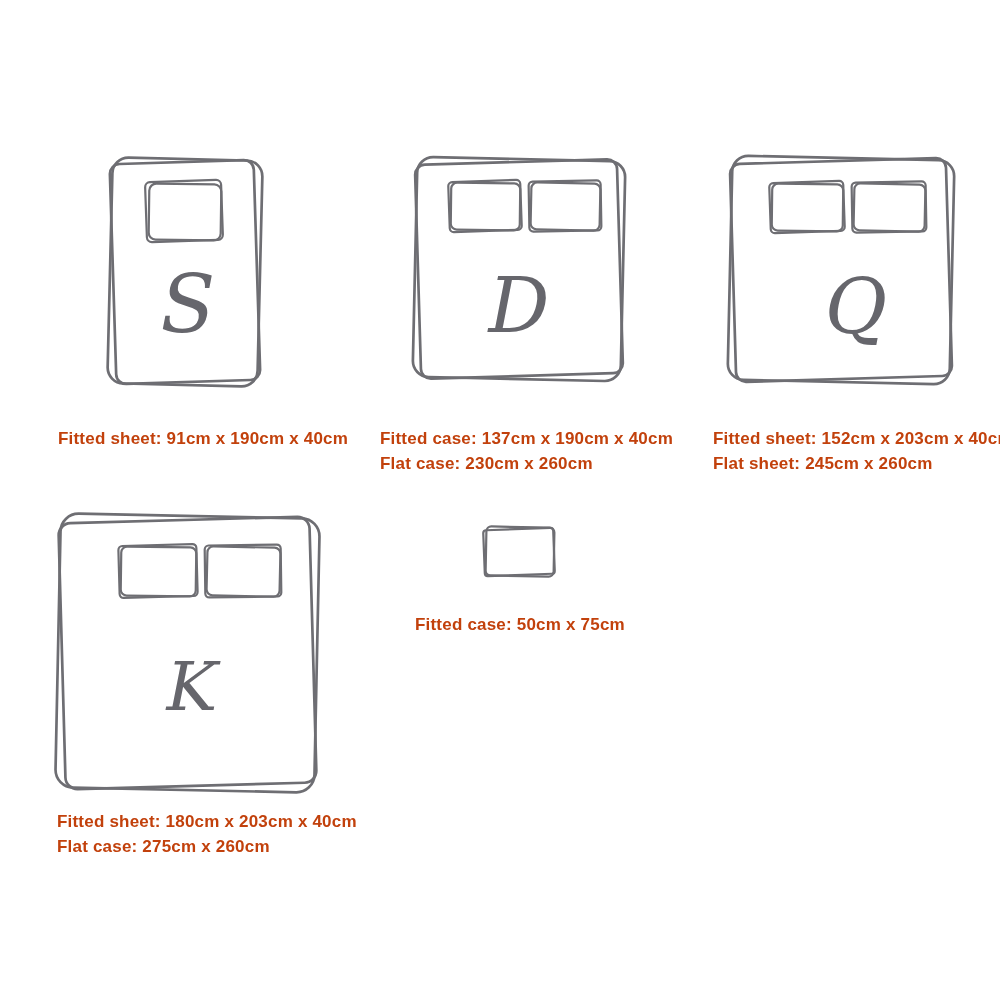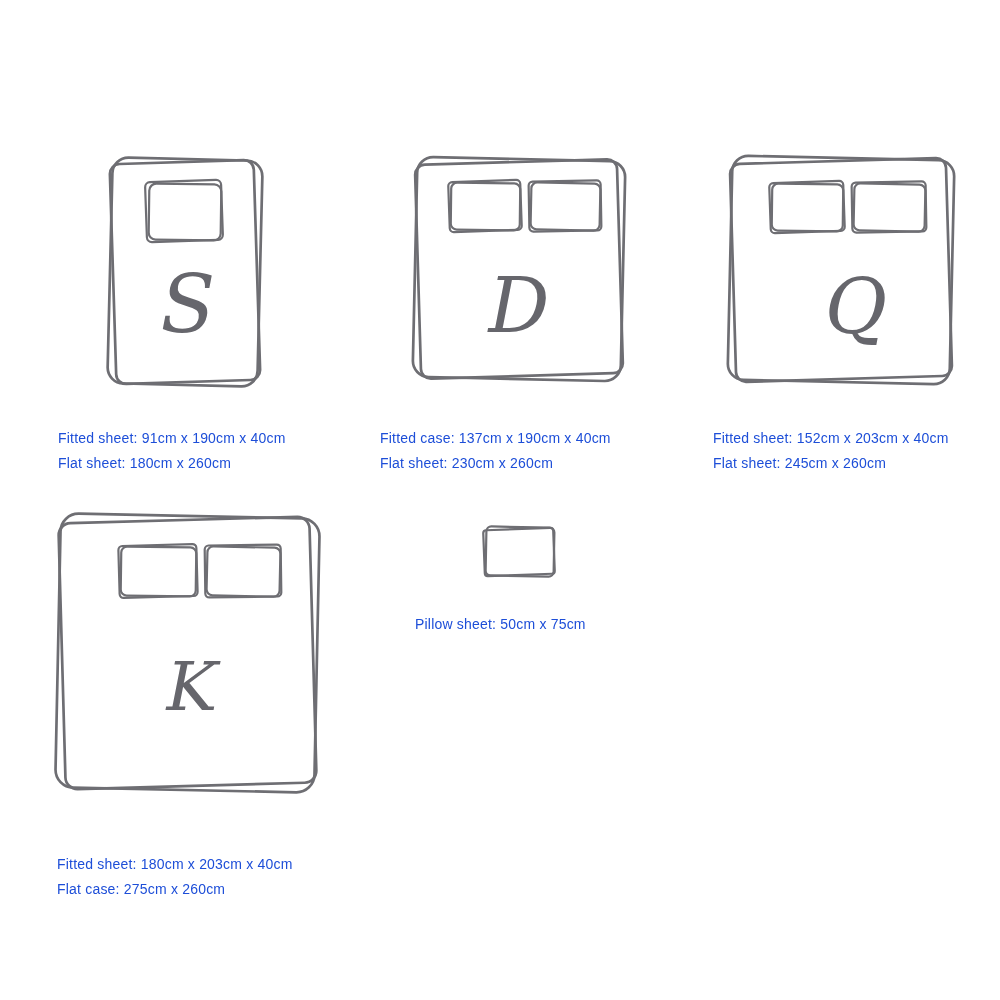--- a/index.html
+++ b/index.html
@@ -12,23 +12,23 @@
   .mattress{stroke-width:2.7;}
   .pillow{stroke-width:2.2;}
   .bed-letter{
     fill:#66666c;
     font-family:"DejaVu Serif",serif;
     font-style:italic;
     text-anchor:middle;
   }
   .caption{
     position:absolute;
-    color:#1d4ed8;
-    font-size:14px;
-    font-weight:400;
+    color:#c2410c;
+    font-size:17px;
+    font-weight:700;
     line-height:25px;
     letter-spacing:.2px;
     white-space:nowrap;
   }
 </style>
 </head>
 <body>
 
 <div class="canvas">
 
@@ -40,41 +40,40 @@
       </g>
       <g class="sketch pillow">
         <rect x="46" y="34" width="76" height="60" rx="5" transform="rotate(-2 84 64)"></rect>
         <rect x="49" y="37" width="72" height="56" rx="7" transform="rotate(0.8 84 64)"></rect>
       </g>
       <text class="bed-letter" x="88" y="185" font-size="80">S</text>
     </svg>
   </div>
   <div class="caption" style="left:58px;top:426px;">
     <div>Fitted sheet: 91cm x 190cm x 40cm</div>
-    <div>Flat sheet: 180cm x 260cm</div>
   </div>
 
   <div class="figure" style="left:403px;top:147px;">
     <svg width="230" height="245" viewBox="0 0 230 245">
       <g class="sketch mattress">
         <rect x="15" y="15" width="202" height="214" rx="10" transform="rotate(-1.7 115 122)"></rect>
         <rect x="12" y="12" width="208" height="220" rx="16" transform="rotate(1.3 115 122)"></rect>
       </g>
       <g class="sketch pillow">
         <rect x="46" y="34" width="72" height="50" rx="4" transform="rotate(-2 82 59)"></rect>
         <rect x="48" y="36" width="69" height="47" rx="6" transform="rotate(0.7 82 59)"></rect>
         <rect x="126" y="34" width="72" height="50" rx="4" transform="rotate(-1 162 59)"></rect>
         <rect x="128" y="36" width="69" height="47" rx="6" transform="rotate(1.2 162 59)"></rect>
       </g>
       <text class="bed-letter" x="116" y="185" font-size="76">D</text>
     </svg>
   </div>
   <div class="caption" style="left:380px;top:426px;">
     <div>Fitted case: 137cm x 190cm x 40cm</div>
-    <div>Flat sheet: 230cm x 260cm</div>
+    <div>Flat case: 230cm x 260cm</div>
   </div>
 
   <div class="figure" style="left:718px;top:146px;">
     <svg width="245" height="248" viewBox="0 0 245 248">
       <g class="sketch mattress">
         <rect x="15" y="15" width="216" height="218" rx="10" transform="rotate(-1.7 122 124)"></rect>
         <rect x="12" y="12" width="222" height="224" rx="16" transform="rotate(1.3 122 124)"></rect>
       </g>
       <g class="sketch pillow">
         <rect x="52" y="36" width="74" height="50" rx="4" transform="rotate(-2 89 61)"></rect>
@@ -98,30 +97,30 @@
       </g>
       <g class="sketch pillow">
         <rect x="74" y="42" width="78" height="52" rx="4" transform="rotate(-1.6 113 68)"></rect>
         <rect x="76" y="44" width="75" height="49" rx="6" transform="rotate(0.8 113 68)"></rect>
         <rect x="160" y="42" width="76" height="52" rx="4" transform="rotate(-0.8 198 68)"></rect>
         <rect x="162" y="44" width="73" height="49" rx="6" transform="rotate(1.3 198 68)"></rect>
       </g>
       <text class="bed-letter" x="147" y="207" font-size="68">K</text>
     </svg>
   </div>
-  <div class="caption" style="left:57px;top:809px;margin-top:43px;">
+  <div class="caption" style="left:57px;top:809px;">
     <div>Fitted sheet: 180cm x 203cm x 40cm</div>
     <div>Flat case: 275cm x 260cm</div>
   </div>
 
   <div class="figure" style="left:473px;top:516px;">
     <svg width="92" height="72" viewBox="0 0 92 72">
       <g class="sketch pillow">
         <rect x="11" y="13" width="70" height="46" rx="3" transform="rotate(-2.2 46 36)"></rect>
         <rect x="13" y="11" width="68" height="49" rx="5" transform="rotate(1.1 46 36)"></rect>
       </g>
     </svg>
   </div>
   <div class="caption" style="left:415px;top:612px;">
-    <div>Pillow sheet: 50cm x 75cm</div>
+    <div>Fitted case: 50cm x 75cm</div>
   </div>
 
 </div>
 
 </body></html>

